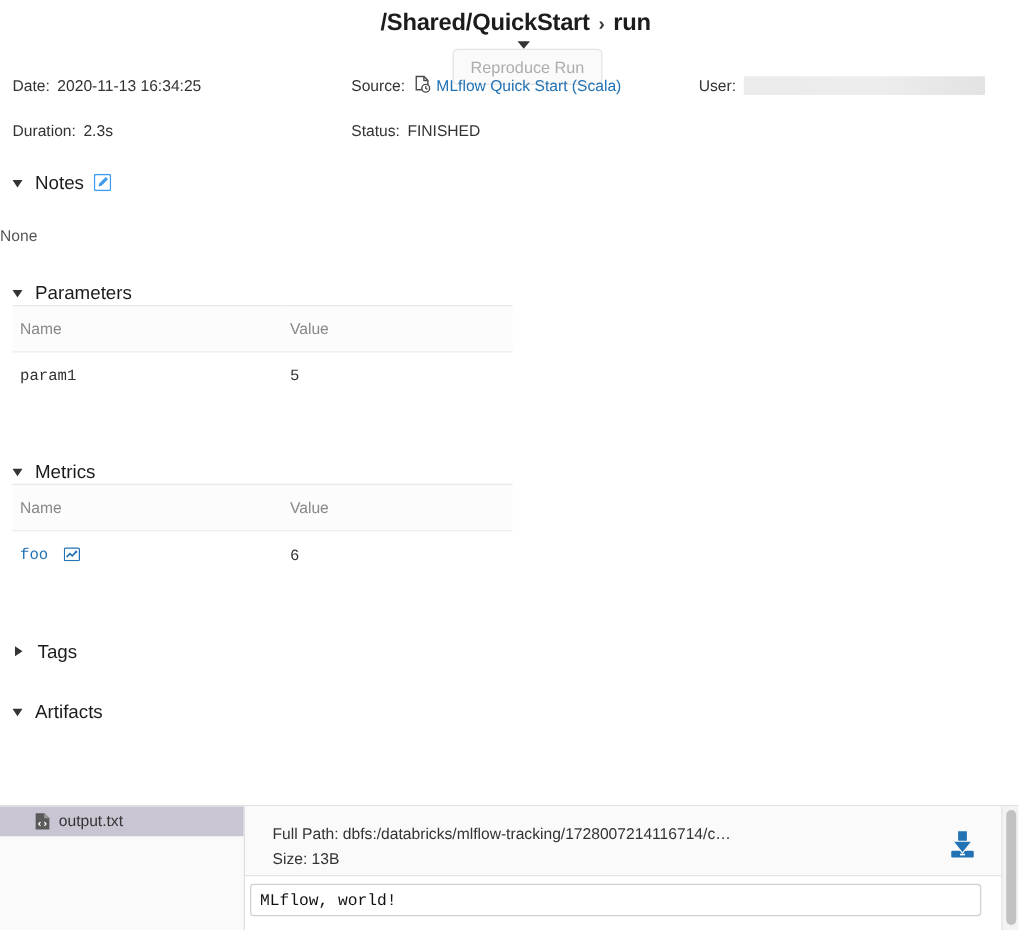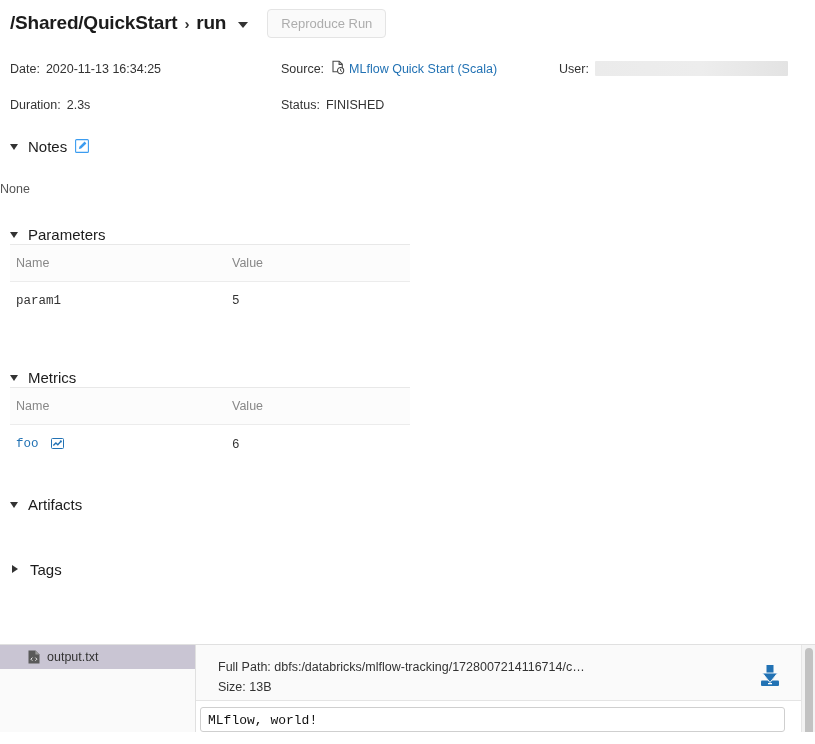--- a/index.html
+++ b/index.html
@@ -22,20 +22,21 @@
     height: 744px;
   }
 
   
   .header {
     display: flex;
     align-items: center;
     padding: 8px 0 0 10px;
     height: 38px;
     box-sizing: border-box;
+    flex-direction: column;
   }
   .breadcrumb {
     display: flex;
     align-items: center;
     font-size: 19px;
     font-weight: bold;
     color: #1c1c1c;
     letter-spacing: -0.2px;
   }
   .breadcrumb-sep {
@@ -184,21 +185,21 @@
     vertical-align: -2px;
     display: inline-block;
   }
 
   
   .artifact-box {
     position: absolute;
     left: 0;
     top: 644px;
     width: 815px;
-    height: 88px;
+    height: 100px;
     display: flex;
     border-top: 1px solid #e0e0e0;
     box-sizing: border-box;
     justify-content: space-between;
   }
   .artifact-tree {
     width: 196px;
     background: #fafafa;
     border-right: 1px solid #e0e0e0;
     box-sizing: border-box;
@@ -397,31 +398,31 @@
               <path d="M2.3 8.6l2.6-2.7 1.9 1.8 3.4-3.6" stroke="#2272b4" stroke-width="1.4" fill="none"></path>
               <path d="M8.6 3.6h2.1v2.1" fill="#2272b4"></path>
             </svg>
           </span>
         </td>
         <td>6</td>
       </tr>
     </tbody>
   </table>
 
+  <div class="section" style="margin-top:45px;">
+    <div class="section-title">
+      <span class="tri closed"></span>
+      <span>Tags</span>
+    </div>
+  </div>
+
   <div class="section" style="margin-top:28px;">
     <div class="section-title">
       <span class="tri open"></span>
       <span>Artifacts</span>
-    </div>
-  </div>
-
-  <div class="section" style="margin-top:45px;">
-    <div class="section-title">
-      <span class="tri closed"></span>
-      <span>Tags</span>
     </div>
   </div>
 
   <div class="artifact-box">
     <div class="artifact-tree">
       <div class="tree-item">
         <span class="file-icon">
           <svg width="12" height="14" viewBox="0 0 12 14" fill="none" aria-hidden="true">
             <path d="M0.5 0.5h7l4 4v9h-11z" fill="#5a5a5a"></path>
             <path d="M7.4 0.6v4h4" fill="#9a9a9a"></path>

